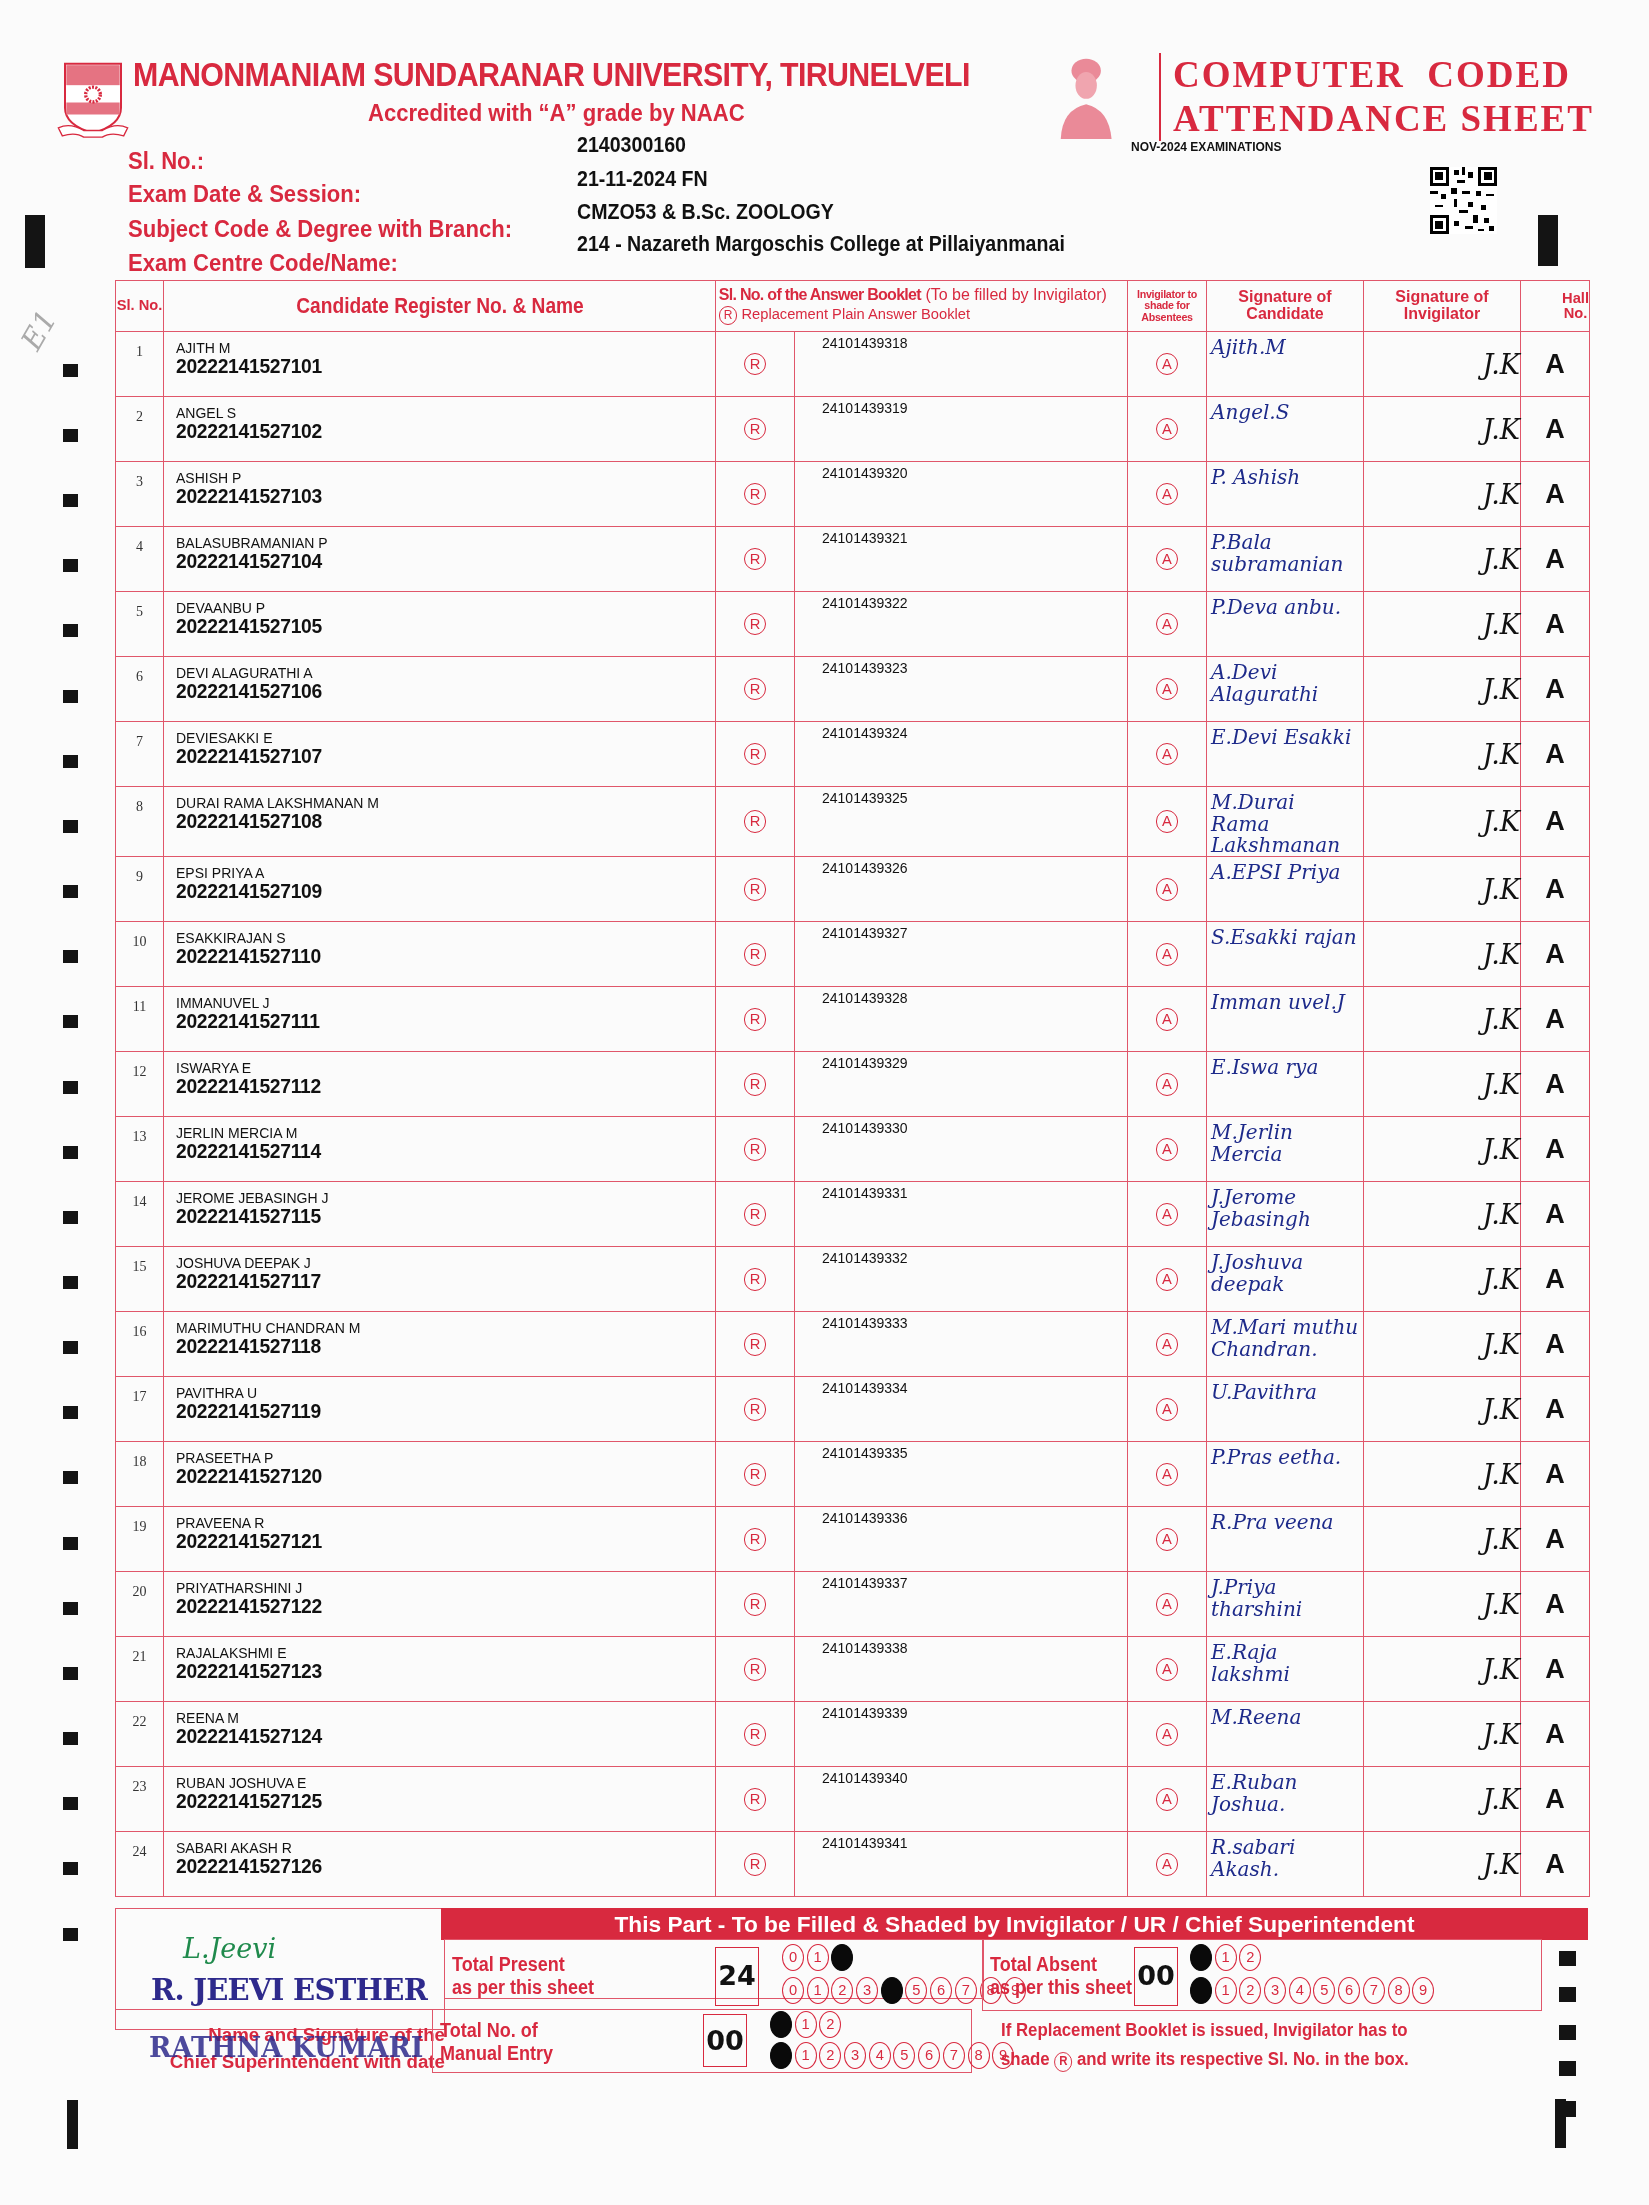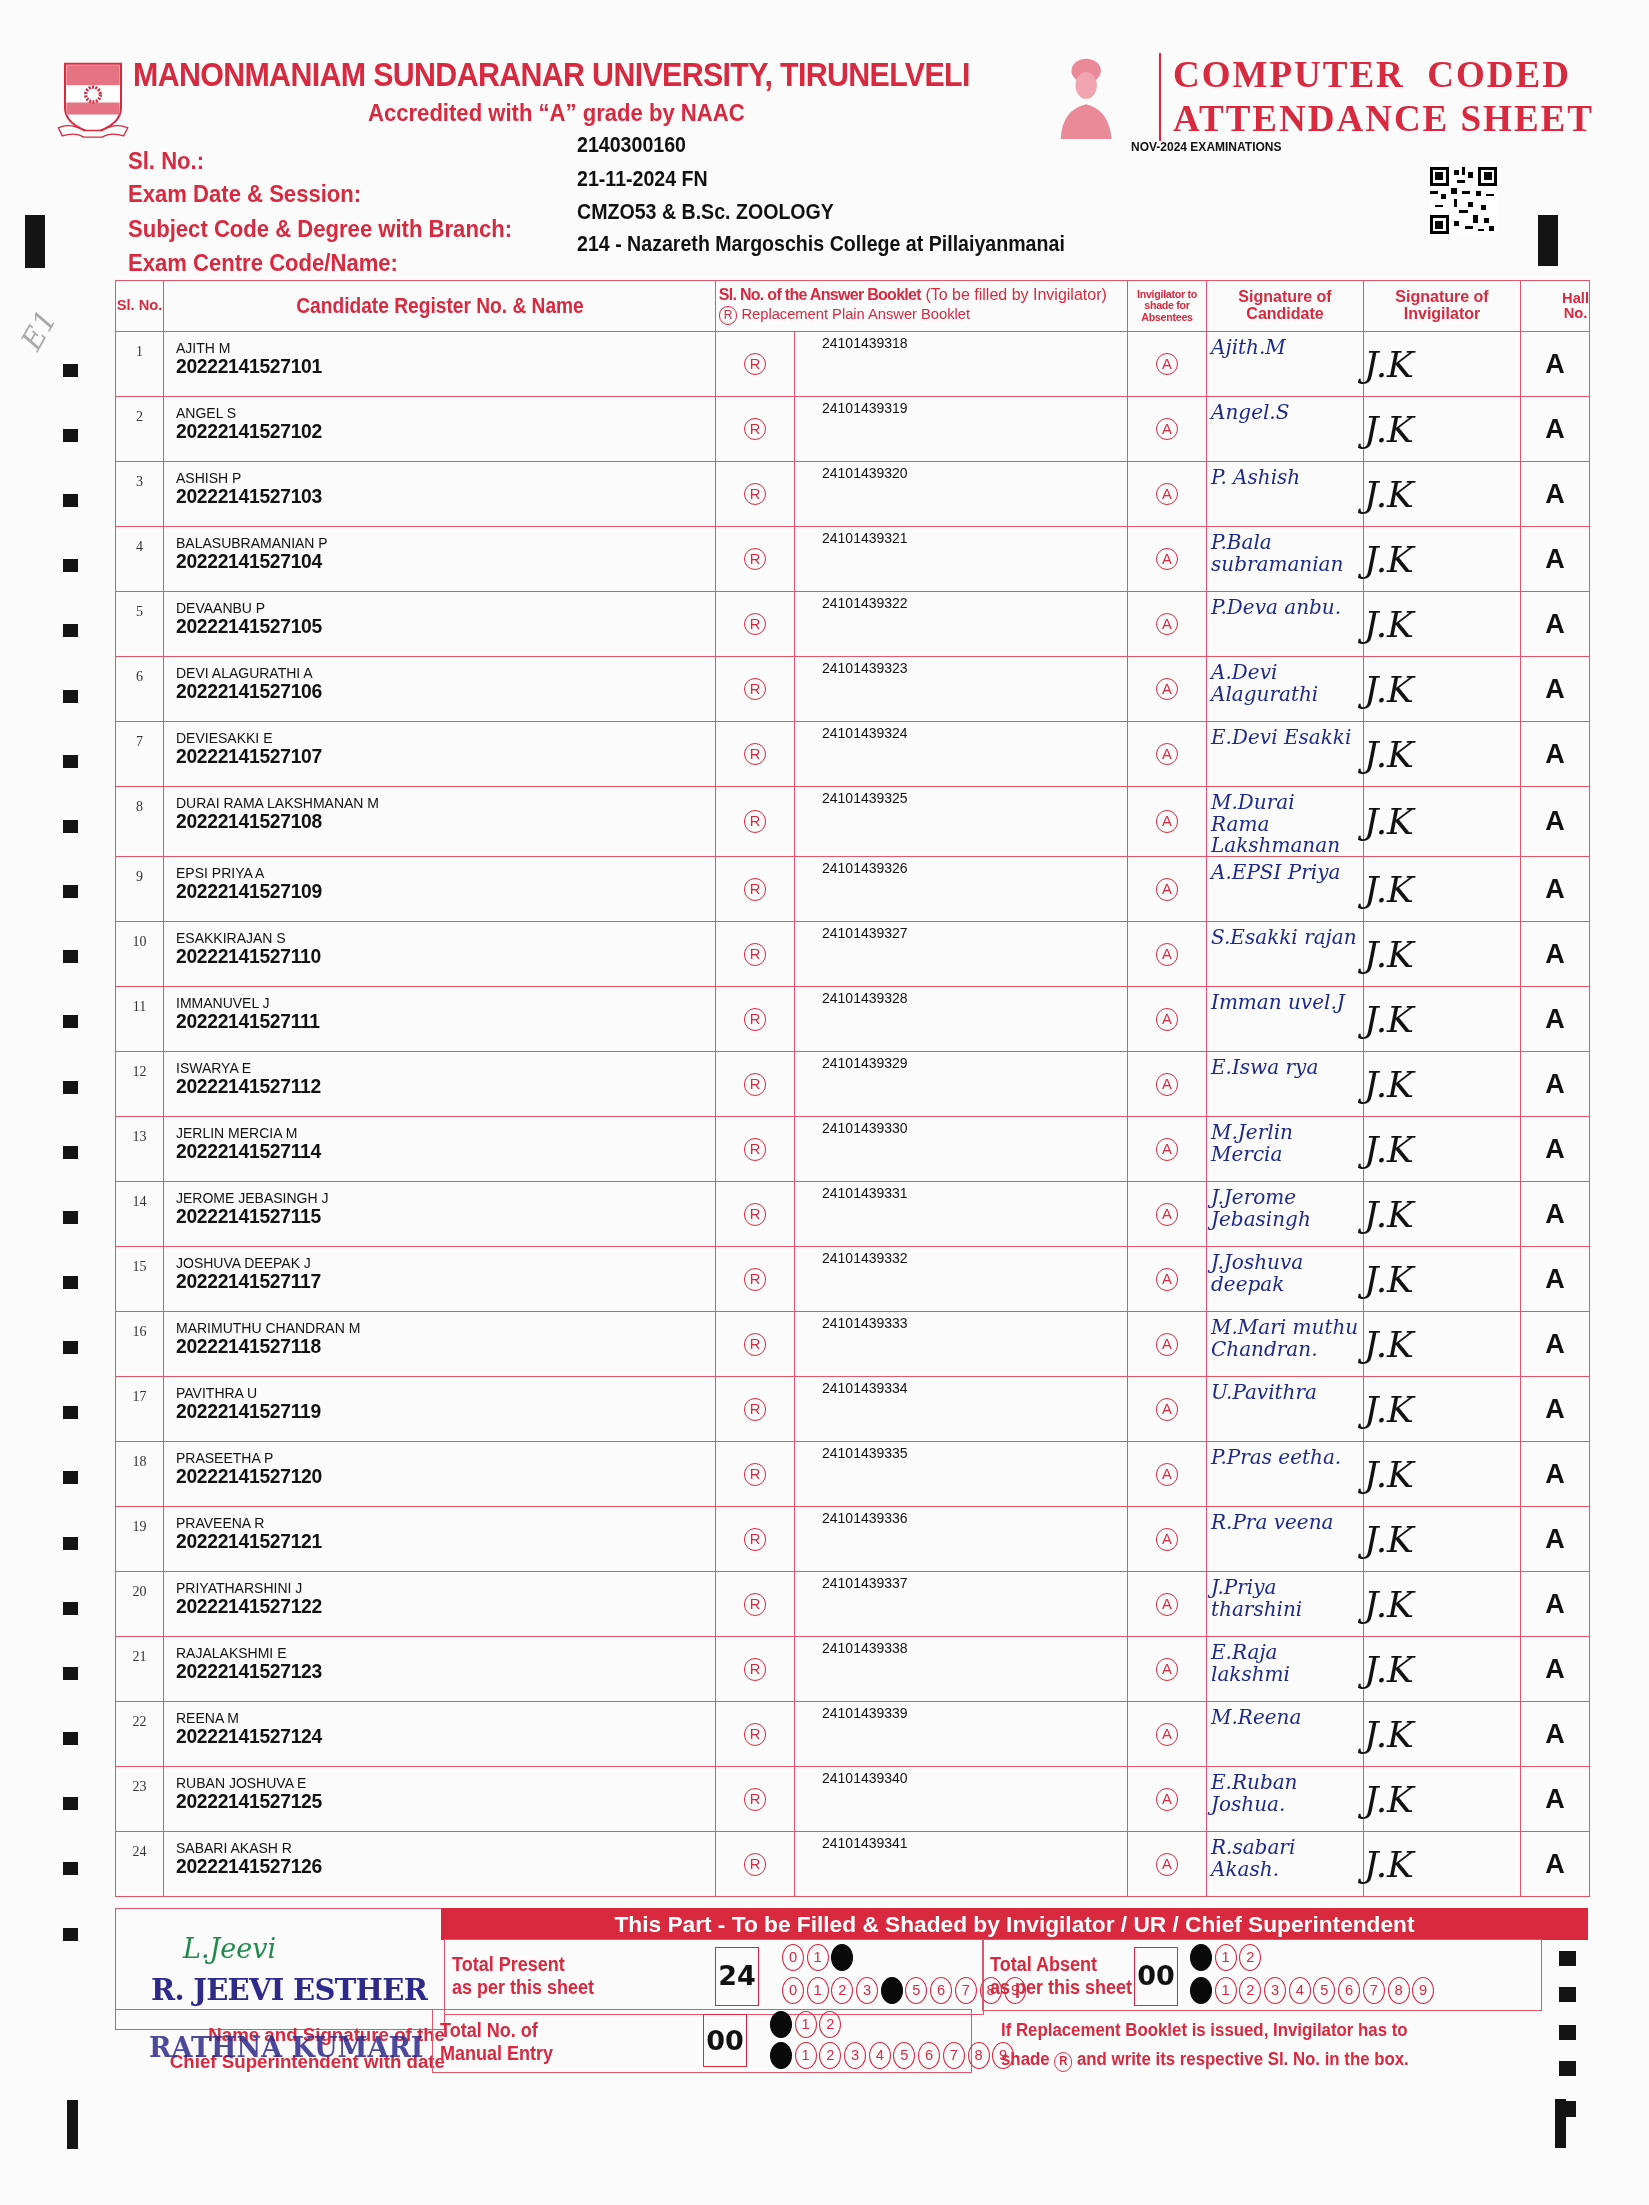--- a/index.html
+++ b/index.html
@@ -40,21 +40,21 @@
   .th-hall { font-size: 14.7px; padding-left: 41px; }
 
   .sl-num { font-family: "Liberation Serif", serif; font-size: 14px; color: #333; text-align: center; padding-top: 12px; }
   .cand-name { font-size: 14px; padding: 8px 0 0 12px; white-space: nowrap; }
   .cand-reg { font-size: 19.3px; font-weight: bold; padding-left: 12px; white-space: nowrap; letter-spacing: -0.3px; }
   .bubble { display: inline-block; width: 22.7px; height: 22.7px; border: 1.3px solid #d8293f; border-radius: 50%; color: #d8293f; font-size: 14.7px; line-height: 20px; text-align: center; }
   .bubble.filled { background: #0a0a0a; border-color: #0a0a0a; color: transparent; }
   .r-cell, .a-cell { text-align: center; vertical-align: middle !important; }
   .booklet-no { font-size: 14px; padding: 2.7px 0 0 27px; }
   .cand-sig { font-family: "DejaVu Serif", serif; font-style: italic; color: #1d2a8a; font-size: 20px; padding: 5.3px 4px 0 4px; line-height: 21.3px; }
-  .inv-sig { font-family: "DejaVu Serif", serif; font-style: italic; color: #111; font-size: 36px; text-align: left; vertical-align: middle !important; }
+  .inv-sig { font-family: "DejaVu Serif", serif; font-style: italic; color: #111; font-size: 27px; text-align: right; vertical-align: middle !important; }
   .hall { font-size: 27px; font-weight: bold; text-align: center; vertical-align: middle !important; }
 
   
   .footer { left: 115px; top: 1908px; width: 1474px; height: 165px; }
   .f-left { left: 0; top: 0; width: 330px; height: 122px; border: 1.3px solid #e0566a; }
   .f-band { left: 326px; top: 0; width: 1147px; height: 32px; background: #d8293f; color: #fff; font-weight: bold; font-size: 22.7px; text-align: center; line-height: 32px; }
   .f-box { border: 1.3px solid #e0566a; }
   .f-label { color: #d8293f; font-weight: bold; font-size: 20px; line-height: 22.7px; transform: scaleX(0.9); transform-origin: left; white-space: nowrap; }
   .hand-box { width: 44px; height: 59px; border: 1.3px solid #d8293f; font-family: "DejaVu Sans", sans-serif; font-size: 27px; font-weight: bold; text-align: center; line-height: 56px; color: #111; }
   .brow { display: flex; gap: 2.7px; }
@@ -675,21 +675,21 @@
     <div class="abs" style="left:0;top:100px;width:329px;border-top:1.3px solid #e0566a"></div>
     <div class="abs cs-label" style="left:0;top:112px;width:329px">
       <div>Name and Signature of the</div>
       <div>Chief Superintendent with date</div>
     </div>
     <div class="abs stamp2" style="left:33px;top:123px">RATHNA KUMARI</div>
   </div>
 
   <div class="abs f-band">This Part - To be Filled &amp; Shaded by Invigilator / UR / Chief Superintendent</div>
 
-  <div class="abs f-box" style="left:329px;top:31px;width:540px;height:76px">
+  <div class="abs f-box" style="left:329px;top:31px;width:540px;height:60px">
     <div class="abs f-label" style="left:6.7px;top:13.3px">
       <div>Total Present</div>
       <div>as per this sheet</div>
     </div>
     <div class="abs hand-box" style="left:270px;top:6.7px">24</div>
     <div class="abs brow" style="left:337px;top:4px" id="tp-tens">
         <span class="bubble">0</span>
         <span class="bubble">1</span>
         <span class="bubble filled">2</span>
       </div>

